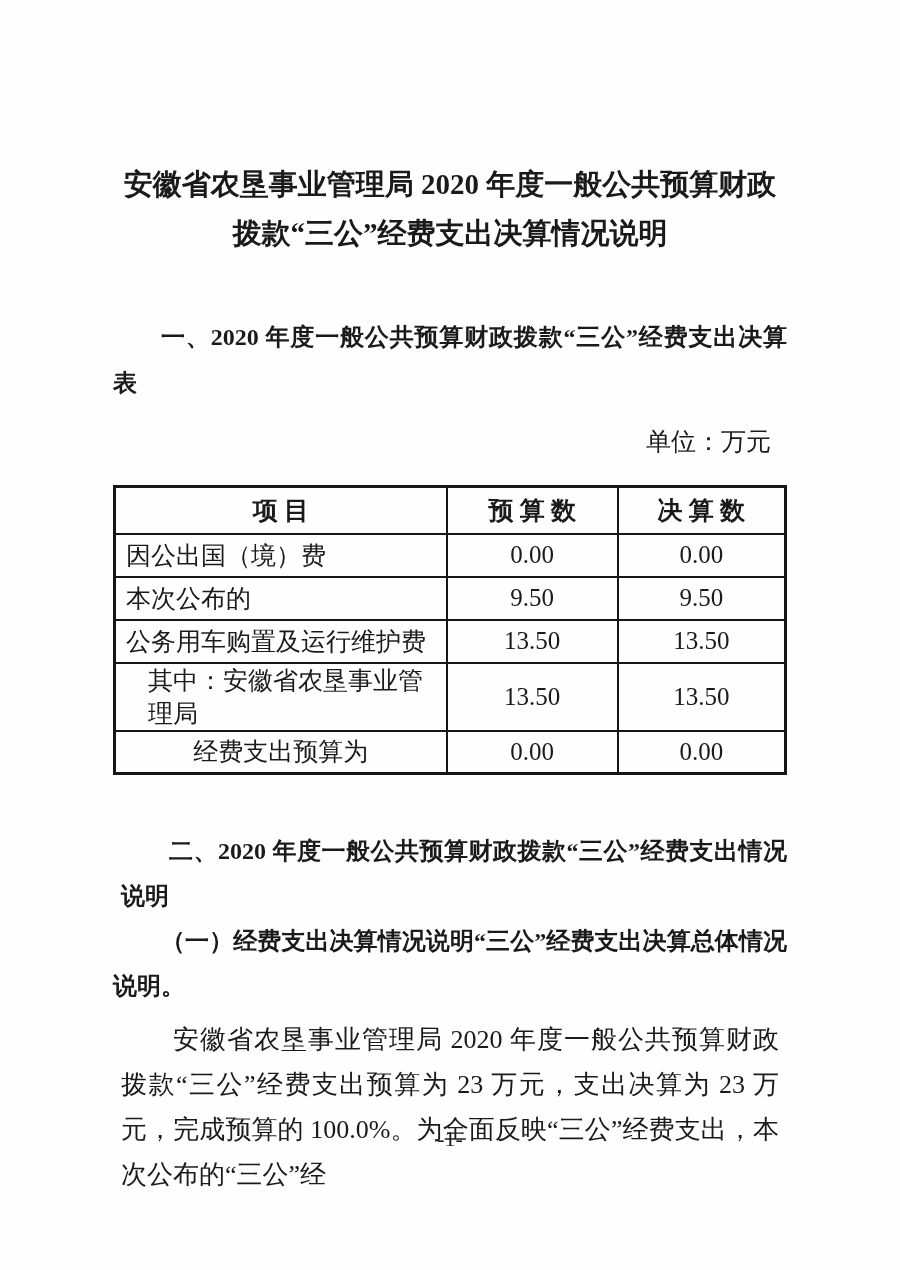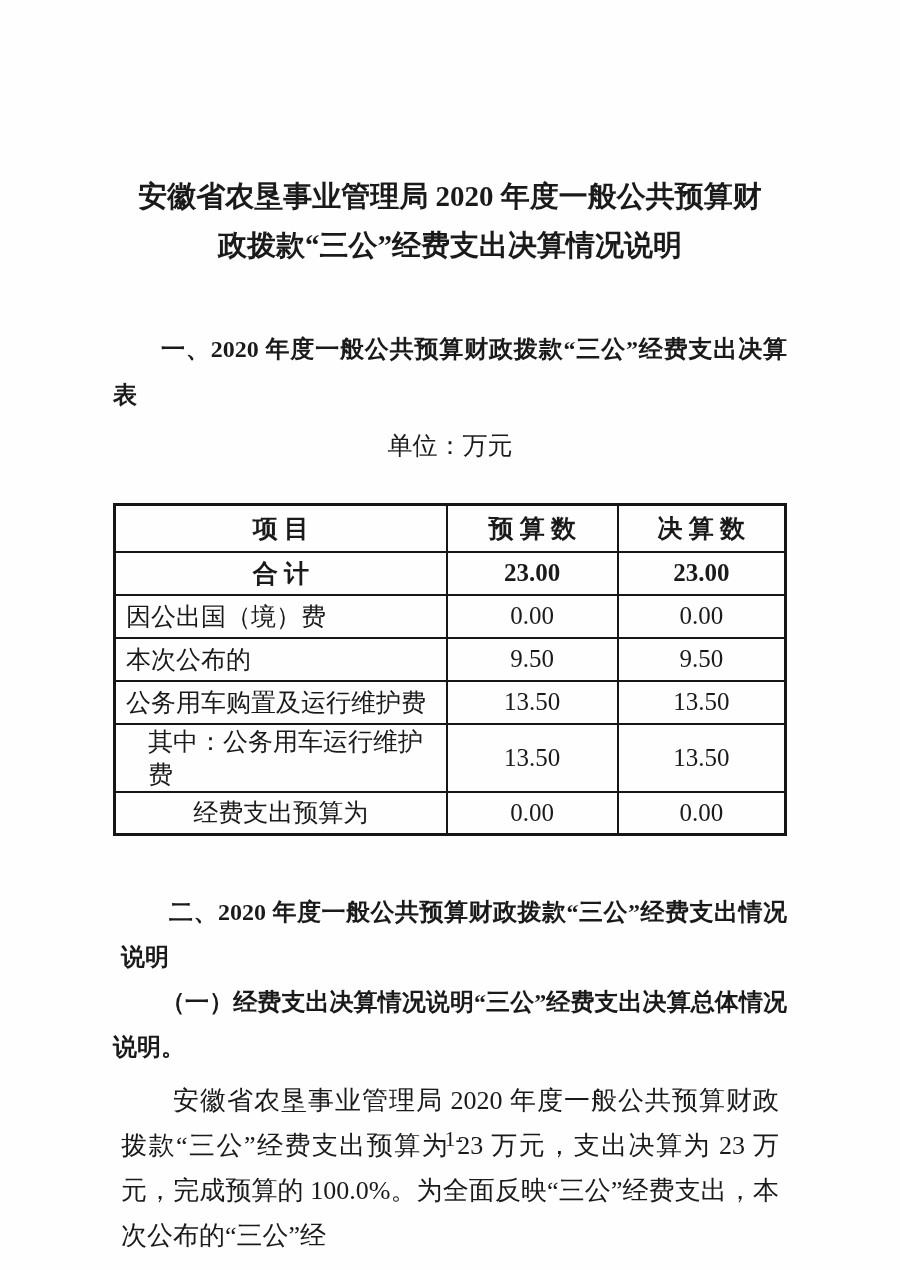--- a/index.html
+++ b/index.html
@@ -17,41 +17,41 @@
     font-family: "Liberation Serif", "DejaVu Serif", serif;
     box-sizing: border-box;
     padding: 156px 113px 0 113px;
     overflow: hidden;
   }
   .doc-title {
     font-size: 29px;
     font-weight: bold;
     line-height: 49px;
     text-align: center;
-    margin: 16px;
+    margin: 4px;
   }
   .heading {
     font-size: 24px;
     font-weight: bold;
     line-height: 45px;
     text-indent: 2em;
     text-align: justify;
     margin: 0;
   }
   .heading.sec1 { margin-top: 56px; line-height: 46px; }
   .heading.sec2 { margin-top: 54px; margin-left: 8px; }
   .unit-label {
     font-size: 25px;
     line-height: 40px;
-    text-align: center;
-    margin: 8px;
+    text-align: right;
+    margin: 16px;
   }
   .budget-table {
     width: 100%;
-    margin-top: 37px;
+    margin-top: 23px;
     border-collapse: collapse;
     border: 3px solid #161616;
     table-layout: fixed;
     font-size: 25px;
   }
   .budget-table col.c1 { width: 49.5%; }
   .budget-table col.c2 { width: 25.5%; }
   .budget-table col.c3 { width: 25%; }
   .budget-table th, .budget-table td {
     border: 2px solid #161616;
@@ -104,42 +104,37 @@
         <col class="c3">
     </colgroup>
     <thead>
         <tr>
           <th>项  目</th>
           <th>预 算 数</th>
           <th>决 算 数</th>
         </tr>
       </thead>
     <tbody>
-        <tr class="bold">
-          <td class="item center">合  计</td>
-          <td class="num">23.00</td>
-          <td class="num">23.00</td>
-        </tr>
         <tr>
           <td class="item left">因公出国（境）费</td>
           <td class="num">0.00</td>
           <td class="num">0.00</td>
         </tr>
         <tr>
           <td class="item left">本次公布的</td>
           <td class="num">9.50</td>
           <td class="num">9.50</td>
         </tr>
         <tr>
           <td class="item left">公务用车购置及运行维护费</td>
           <td class="num">13.50</td>
           <td class="num">13.50</td>
         </tr>
         <tr>
-          <td class="item indent">其中：公务用车运行维护费</td>
+          <td class="item indent">其中：安徽省农垦事业管理局</td>
           <td class="num">13.50</td>
           <td class="num">13.50</td>
         </tr>
         <tr>
           <td class="item center">经费支出预算为</td>
           <td class="num">0.00</td>
           <td class="num">0.00</td>
         </tr>
       </tbody>
   </table>

